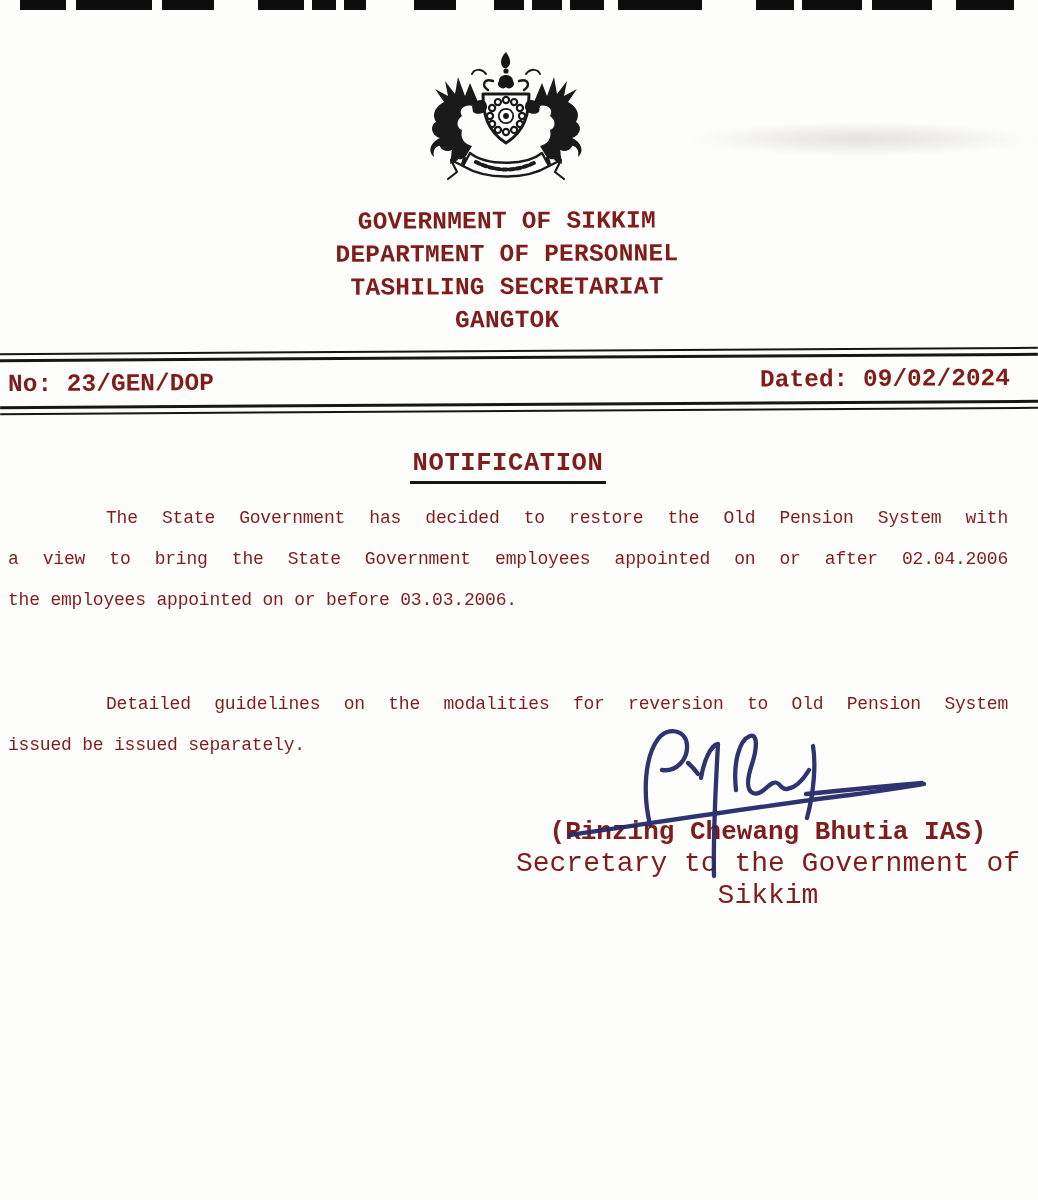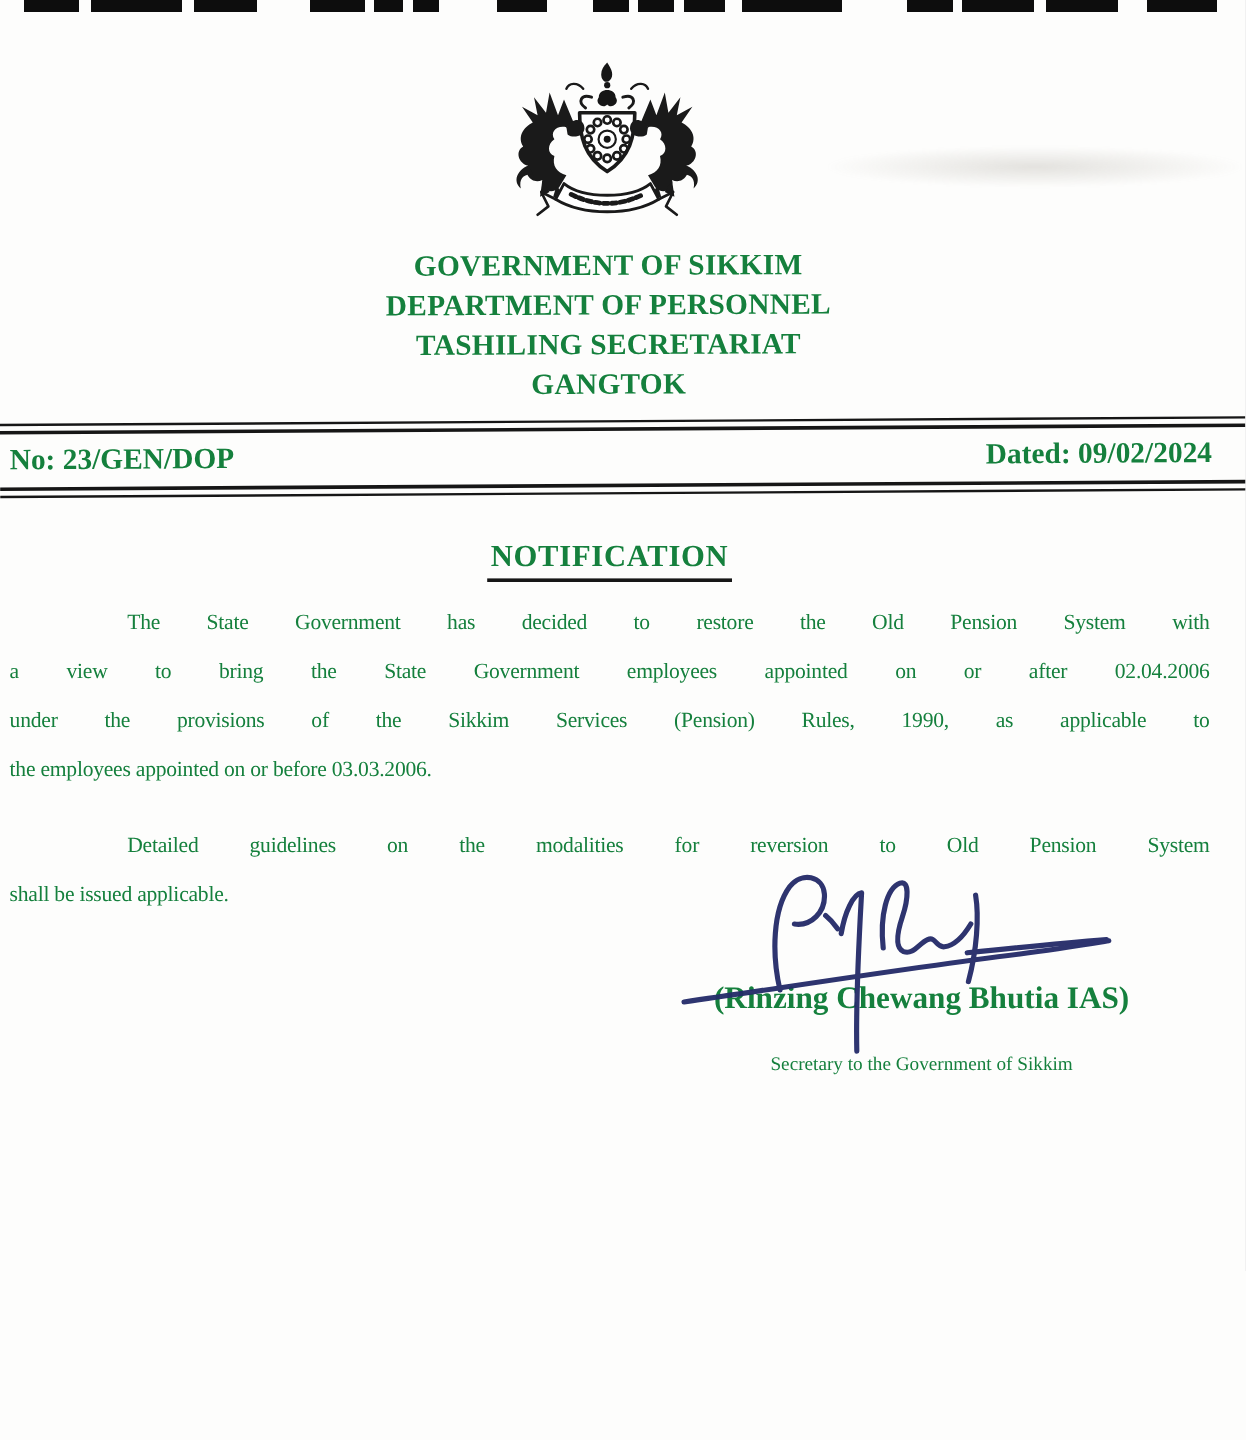--- a/index.html
+++ b/index.html
@@ -2,22 +2,22 @@
 <html><head>
 <meta charset="utf-8">
 <style>
   html,body{margin:0;padding:0;background:#e8e8e8;}
   .page{
     position:relative;
     width:1038px;height:1200px;
     margin:0 auto;
     background:#fdfdfc;
     overflow:hidden;
-    font-family:Liberation Serif, serif;
-    color:#15803d;
+    font-family:Liberation Mono, monospace;
+    color:#7f1d1d;
   }
   
   .top-artifacts{
     position:absolute;top:0;left:0;width:1038px;height:10px;
     background-image:linear-gradient(90deg,
       transparent 0 20px,#0d0d0d 20px 66px,transparent 66px 76px,
       #0d0d0d 76px 152px,transparent 152px 162px,
       #0d0d0d 162px 214px,transparent 214px 258px,
       #0d0d0d 258px 304px,transparent 304px 312px,
       #0d0d0d 312px 336px,transparent 336px 344px,
@@ -76,21 +76,21 @@
   .para.p1{top:498px;}
   .para.p2{top:661px;margin-top:23px;}
   .line{display:block;}
   .jline{text-align:justify;text-align-last:justify;}
   .indent{text-indent:98px;}
   .signer{
     position:absolute;left:498px;top:816px;width:540px;
     text-align:center;line-height:32px;z-index:2;
   }
   .signer-name{font-weight:bold;font-size:26px;}
-  .signer-title{font-size:16px;margin-top:24px;}
+  .signer-title{font-size:28px;}
   .signature-svg{position:absolute;left:530px;top:720px;width:410px;height:170px;z-index:5;}
 </style>
 </head>
 <body>
 
 <div class="page">
 
   <div class="top-artifacts"></div>
   <div class="smudge"></div>
 
@@ -161,27 +161,26 @@
     <div class="dbl-rule bottom"></div>
   </div>
 
   <div class="title-wrap">
     <span class="doc-title">NOTIFICATION</span>
   </div>
 
   <div class="para p1">
     <span class="line jline indent">The State Government has decided to restore the Old Pension System with</span>
     <span class="line jline">a view to bring the State Government employees appointed on or after 02.04.2006</span>
-    <span class="line jline">under the provisions of the Sikkim Services (Pension) Rules, 1990, as applicable to</span>
     <span class="line">the employees appointed on or before 03.03.2006.</span>
   </div>
 
   <div class="para p2">
     <span class="line jline indent">Detailed guidelines on the modalities for reversion to Old Pension System</span>
-    <span class="line">shall be issued applicable.</span>
+    <span class="line">issued be issued separately.</span>
   </div>
 
   <div class="signer">
     <div class="signer-name">(Rinzing Chewang Bhutia IAS)</div>
     <div class="signer-title">Secretary to the Government of Sikkim</div>
   </div>
 
   <svg class="signature-svg" viewBox="0 0 410 170" xmlns="http://www.w3.org/2000/svg">
     <g stroke="#232a68" stroke-width="4.3" fill="none" stroke-linecap="round" stroke-linejoin="round" opacity="0.95">
       <path d="M120 105 C113 75 114 38 128 19 C138 6 156 10 157 25 C158 40 146 52 132 50"></path>

